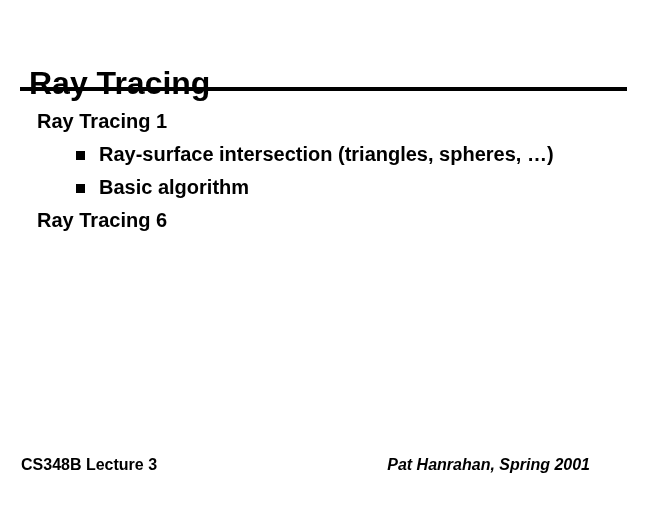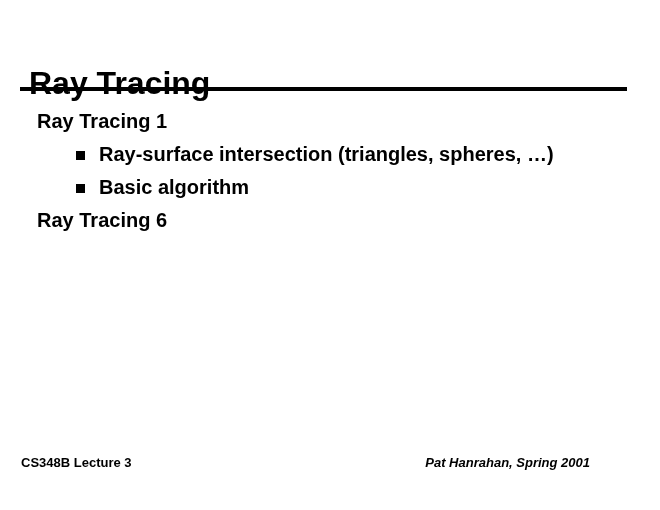--- a/index.html
+++ b/index.html
@@ -63,21 +63,21 @@
     height: 9px;
     background: #000000;
     flex: 0 0 auto;
     margin-right: 14px;
     margin-top: 1px;
   }
   .footer-left,
   .footer-right {
     position: absolute;
     top: 455px;
-    font-size: 13px;
+    font-size: 16px;
     font-weight: bold;
     line-height: 1.2;
     white-space: nowrap;
   }
   .footer-left {
     left: 21px;
   }
   .footer-right {
     right: 70px;
     font-style: italic;

